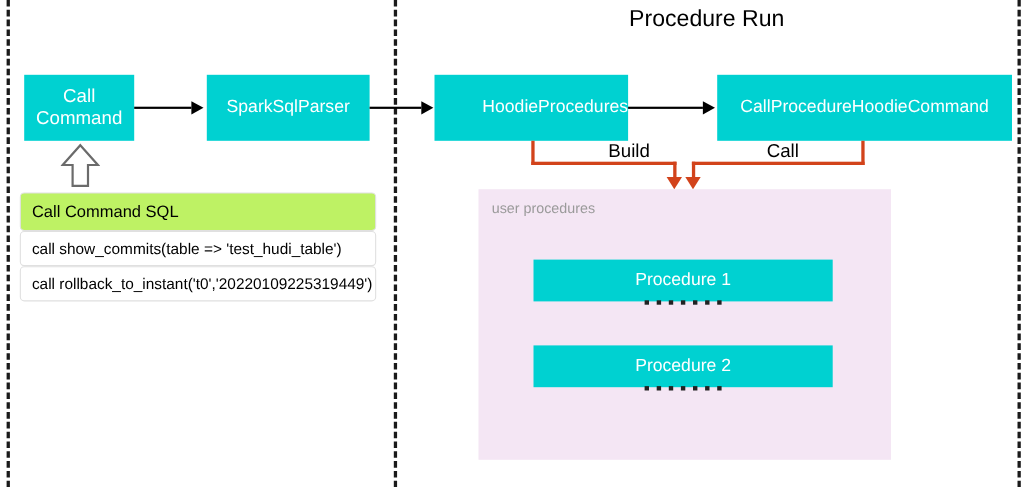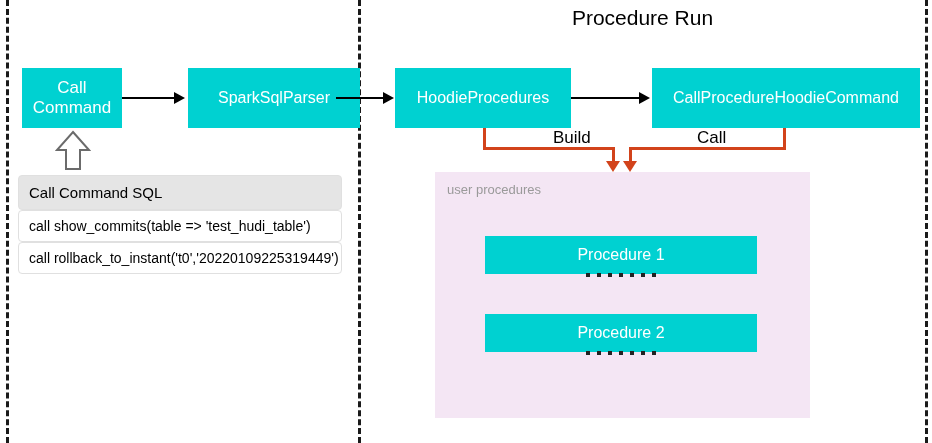--- a/index.html
+++ b/index.html
@@ -42,22 +42,22 @@
     color: #ffffff;
     display: flex;
     align-items: center;
     justify-content: center;
     text-align: center;
     font-size: 17px;
     line-height: 1.15;
     box-sizing: border-box;
   }
   #box-call-command { left: 22px;  top: 68px; width: 100px; height: 60px; }
-  #box-spark-parser { left: 188px; top: 68px; width: 172px; height: 60px; font-size: 16px; }
-  #box-hoodie-procedures { left: 395px; top: 68px; width: 176px; height: 60px; font-size: 16px; }
+  #box-spark-parser { left: 188px; top: 68px; width: 148px; height: 60px; font-size: 16px; }
+  #box-hoodie-procedures { left: 395px; top: 68px; width: 176px; height: 60px; font-size: 16px; justify-content: flex-end; }
   #box-call-procedure-command { left: 652px; top: 68px; width: 268px; height: 60px; font-size: 16px; }
 
   .arrow-line {
     position: absolute;
     height: 0;
     border-top: 2px solid #000000;
   }
   .arrow-head-right {
     position: absolute;
     width: 0; height: 0;
@@ -138,21 +138,21 @@
     border: 1px solid #e0e0e0;
     border-radius: 4px;
     padding: 7px 10px;
     font-size: 14px;
     color: #000000;
     background: #ffffff;
     white-space: nowrap;
     overflow: hidden;
   }
   #sql-header {
-    background: #e5e5e5;
+    background: #bef264;
     font-size: 15px;
     padding: 8px 10px;
   }
 
   
   #user-procedures-panel {
     position: absolute;
     left: 435px;
     top: 172px;
     width: 375px;

